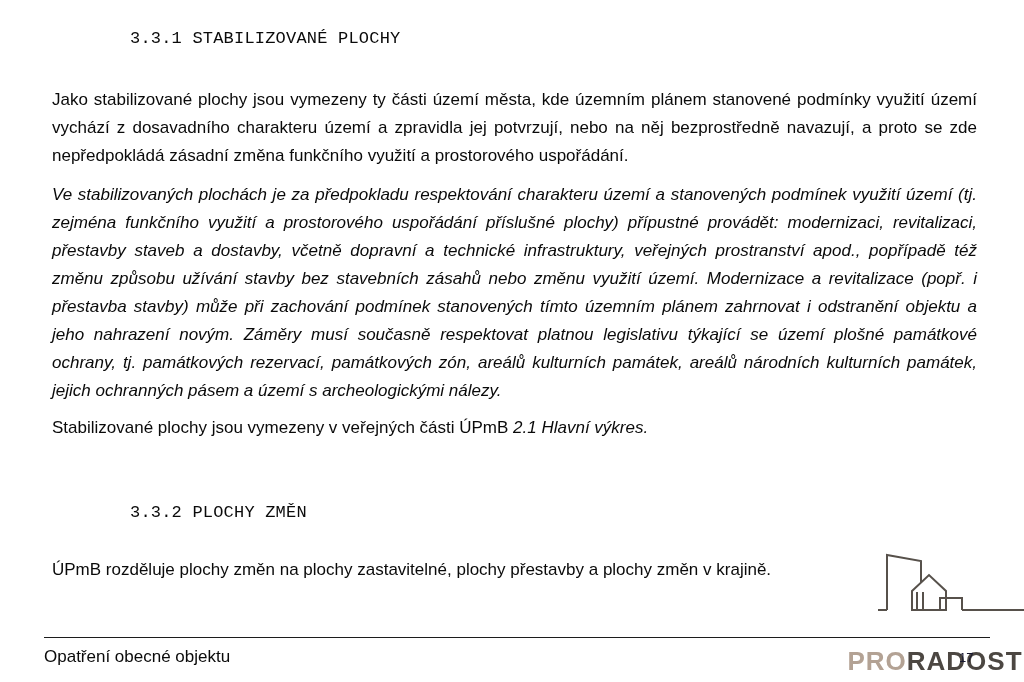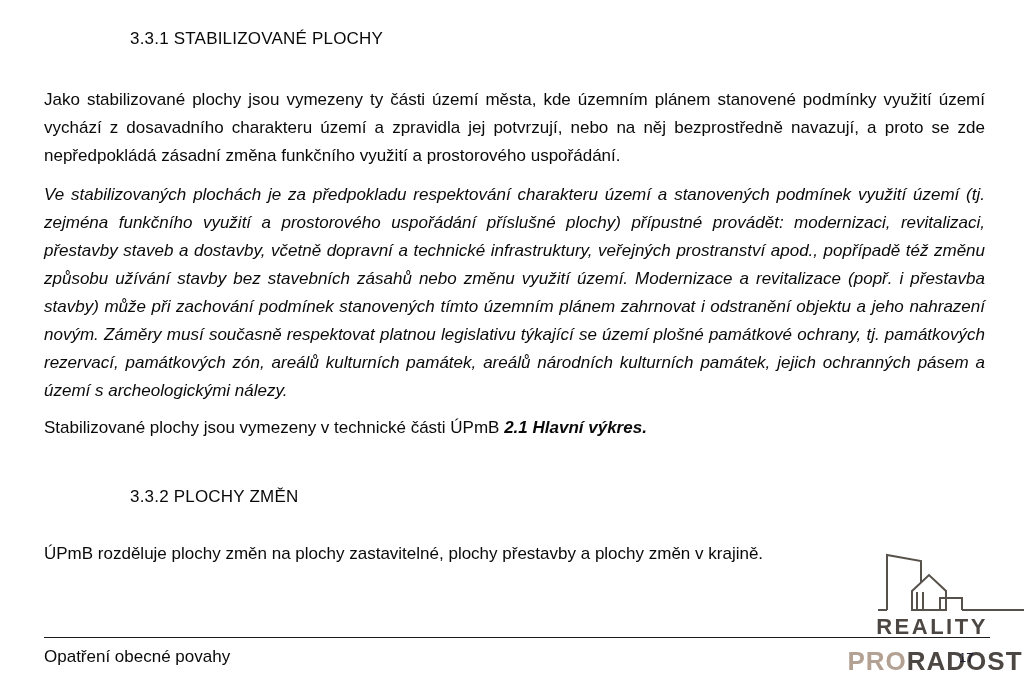--- a/index.html
+++ b/index.html
@@ -13,34 +13,35 @@
     overflow:hidden;
   }
   .content { position:absolute; left:44px; top:0; width:941px; }
   .heading {
     font-size:17px;
     line-height:21px;
     padding-left:86px;
     letter-spacing:0.2px;
     font-weight:400;
     white-space:nowrap;
+    font-family:Liberation Mono, monospace;
   }
   #heading1 { margin-top:28px; }
-  #heading2 { margin-top:44px; }
+  #heading2 { margin-top:60px; }
   .para {
-    margin:0;
+    margin:8px;
     font-size:17px;
     line-height:28px;
     text-align:justify;
   }
   #para1 { margin-top:37px; }
   #para2 { margin-top:11px;font-style:italic; }
   #para3 { margin-top:9px; text-align:left; }
   #para4 { margin-top:33px; }
-  .ref-italic { font-style:italic;font-weight:bold; }
+  .ref-italic { font-style:italic; }
 
   .footer-rule {
     position:absolute; left:44px; top:637px;
     width:946px; height:1px;
     background:#1c1c1c;
     z-index:2;
   }
   .footer-left {
     position:absolute; left:44px; top:645px;
     font-size:17px; line-height:24px;
@@ -80,21 +81,21 @@
 
 <div class="page">
 
   <div class="content">
     <div class="heading" id="heading1">3.3.1 STABILIZOVANÉ PLOCHY</div>
 
     <p class="para" id="para1">Jako stabilizované plochy jsou vymezeny ty části území města, kde územním plánem stanovené podmínky využití území vychází z dosavadního charakteru území a zpravidla jej potvrzují, nebo na něj bezprostředně navazují, a proto se zde nepředpokládá zásadní změna funkčního využití a prostorového uspořádání.</p>
 
     <p class="para" id="para2">Ve stabilizovaných plochách je za předpokladu respektování charakteru území a stanovených podmínek využití území (tj. zejména funkčního využití a prostorového uspořádání příslušné plochy) přípustné provádět: modernizaci, revitalizaci, přestavby staveb a dostavby, včetně dopravní a technické infrastruktury, veřejných prostranství apod., popřípadě též změnu způsobu užívání stavby bez stavebních zásahů nebo změnu využití území. Modernizace a revitalizace (popř. i přestavba stavby) může při zachování podmínek stanovených tímto územním plánem zahrnovat i odstranění objektu a jeho nahrazení novým. Záměry musí současně respektovat platnou legislativu týkající se území plošné památkové ochrany, tj. památkových rezervací, památkových zón, areálů kulturních památek, areálů národních kulturních památek, jejich ochranných pásem a území s&nbsp;archeologickými nálezy.</p>
 
-    <p class="para" id="para3"><span>Stabilizované plochy jsou vymezeny v technické části ÚPmB </span><span class="ref-italic">2.1 Hlavní výkres.</span></p>
+    <p class="para" id="para3"><span>Stabilizované plochy jsou vymezeny v veřejných části ÚPmB </span><span class="ref-italic">2.1 Hlavní výkres.</span></p>
 
     <div class="heading" id="heading2">3.3.2 PLOCHY ZMĚN</div>
 
     <p class="para" id="para4">ÚPmB rozděluje plochy změn na plochy zastavitelné, plochy přestavby a plochy změn v krajině.</p>
   </div>
 
   <div class="logo">
     <div class="logo-icon">
       <svg width="146" height="64" viewBox="0 0 146 64" fill="none" style="stroke:var(--icon-stroke,#57514b); stroke-width:2; stroke-linejoin:miter;">
 
@@ -106,21 +107,20 @@
 
         <path d="M39 44 V62 M45 44 V62"></path>
 
         <path d="M62 62 V50 H84 V62"></path>
 
         <path d="M68 50 V62"></path>
 
         <path d="M84 62 H146"></path>
       </svg>
     </div>
-    <div class="brand-line1">REALITY</div>
     <div class="brand-line2"><span class="brand-pro">PRO</span><span>RADOST</span></div>
   </div>
 
   <div class="footer-rule"></div>
-  <div class="footer-left">Opatření obecné povahy</div>
+  <div class="footer-left">Opatření obecné objektu</div>
   <div class="page-number">17</div>
 
 </div>
 
 </body></html>

